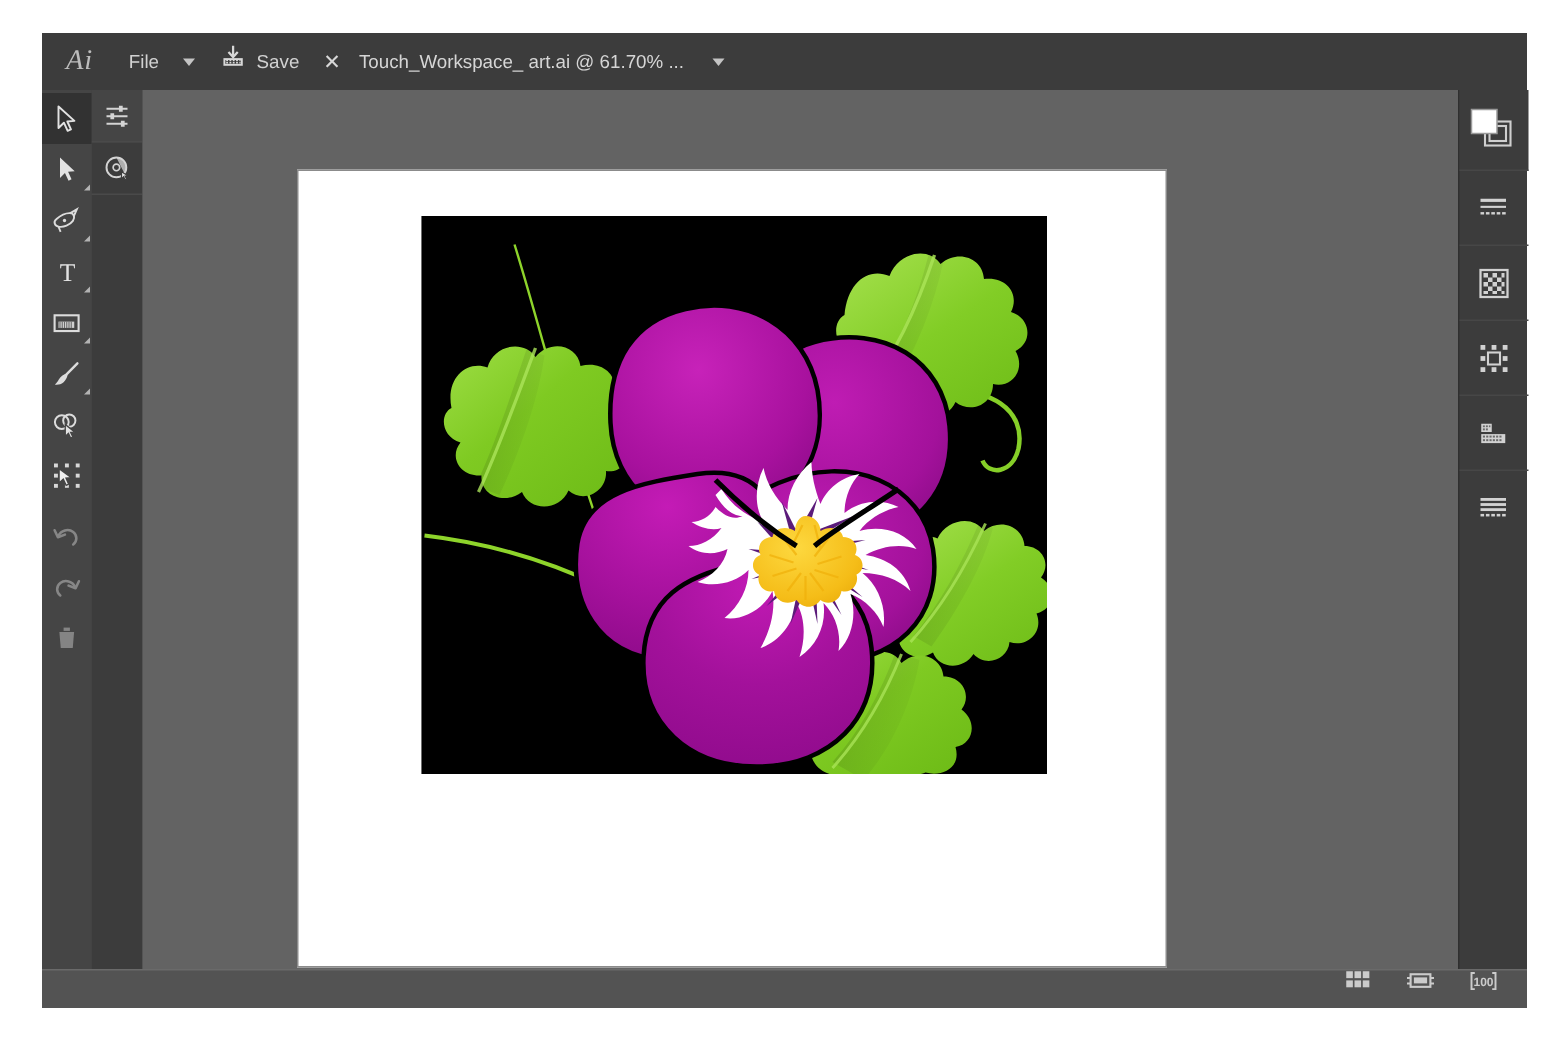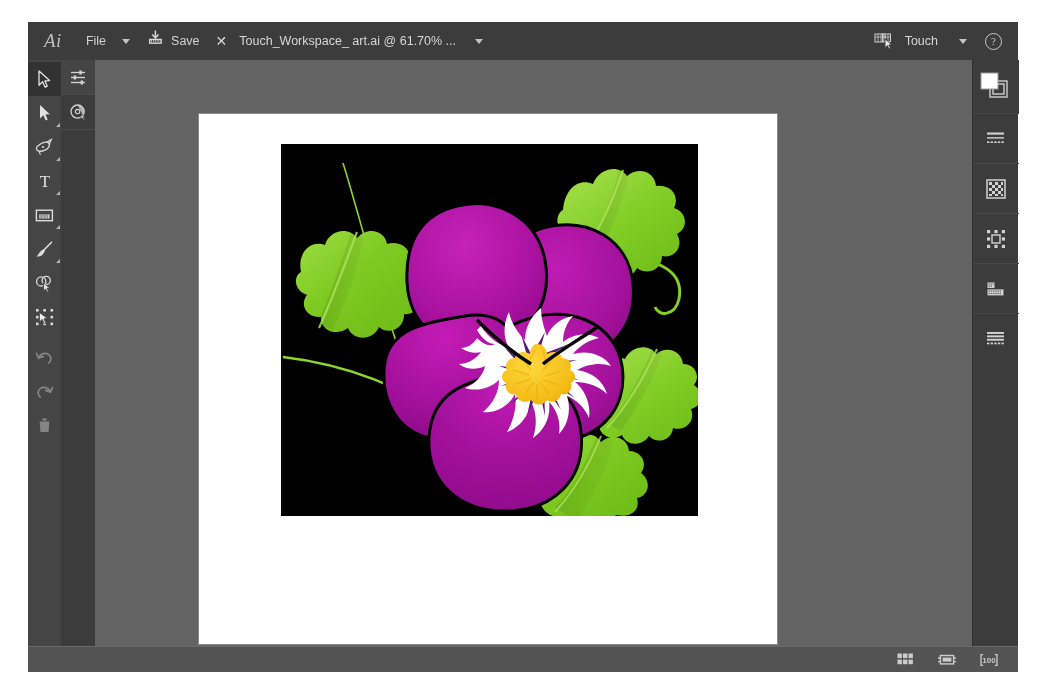--- a/index.html
+++ b/index.html
@@ -142,21 +142,21 @@
     height: 26px; flex: 0 0 26px;
     background: #535353;
     border-top: 1px solid #6a6a6a;
     display: flex; align-items: center;
     font-size: 11.5px; color: #dcdcdc;
   }
   #sb-left { display: flex; align-items: center; }
   #artboard-name { padding: 0 10px 0 18px; white-space: nowrap; }
   .sb-icon {
     width: 30px; height: 26px;
-    display: flex; align-items: center; justify-content: center; font-weight: bold;
+    display: flex; align-items: flex-start; justify-content: center; font-weight: bold;
   }
   .sb-icon.dim { opacity: .45; }
   #sb-right { margin-left: auto; display: flex; align-items: center; padding-right: 14px; gap: 12px; }
   .arrow-l { width:0;height:0;border-top:4.5px solid transparent;border-bottom:4.5px solid transparent;border-right:6px solid #b6b6b6; }
   .arrow-r { width:0;height:0;border-top:4.5px solid transparent;border-bottom:4.5px solid transparent;border-left:6px solid #b6b6b6; }
 </style>
 </head>
 <body>
 
 <div id="app-window">
@@ -188,36 +188,20 @@
       <div class="mb-item" style="padding:0 10px 0 10px;">
         <span class="close-x">✕</span>
       </div>
 
       <div id="doc-tab">
         <span>Touch_Workspace_ art.ai @ 61.70% ...</span>
         <span class="caret-dn" style="margin-left:10px;"></span>
       </div>
     </div>
 
-    <div class="mb-right">
-      <span style="display:flex;align-items:center;">
-        <svg width="22" height="18" viewBox="0 0 22 18">
-          <rect x="1" y="2" width="9" height="8" fill="none" stroke="#cfcfcf" stroke-width="1"></rect>
-          <path d="M1 5 H10 M4 2 V10 M7 2 V10" stroke="#cfcfcf" stroke-width="0.8"></path>
-          <rect x="8.5" y="2" width="8" height="7.5" fill="none" stroke="#cfcfcf" stroke-width="1"></rect>
-          <path d="M8.5 5 H16.5 M11.5 2 V9.5 M14 2 V9.5" stroke="#cfcfcf" stroke-width="0.8"></path>
-          <path d="M11 7 L11 16 L13.3 13.6 L15 17 L16.6 16.2 L14.9 12.9 L18 12.6 Z" fill="#e8e8e8" stroke="#3c3c3c" stroke-width="0.9"></path>
-        </svg>
-      </span>
-      <span id="touch-label">Touch</span>
-      <span style="padding:0 12px 0 12px;display:flex;align-items:center;">
-        <span class="caret-dn"></span>
-      </span>
-      <span class="help-circle">?</span>
-    </div>
   </div>
 
   <div id="body-row">
 
     <div id="toolbar">
 
       <div class="tool active">
         <svg width="16" height="19" viewBox="0 0 16 19">
           <path d="M2 1 L2 15.3 L5.6 11.8 L8.1 17.2 L10.3 16.2 L7.9 11 L12.6 10.6 Z" fill="none" stroke="#e2e2e2" stroke-width="1.3" stroke-linejoin="round"></path>
         </svg>

